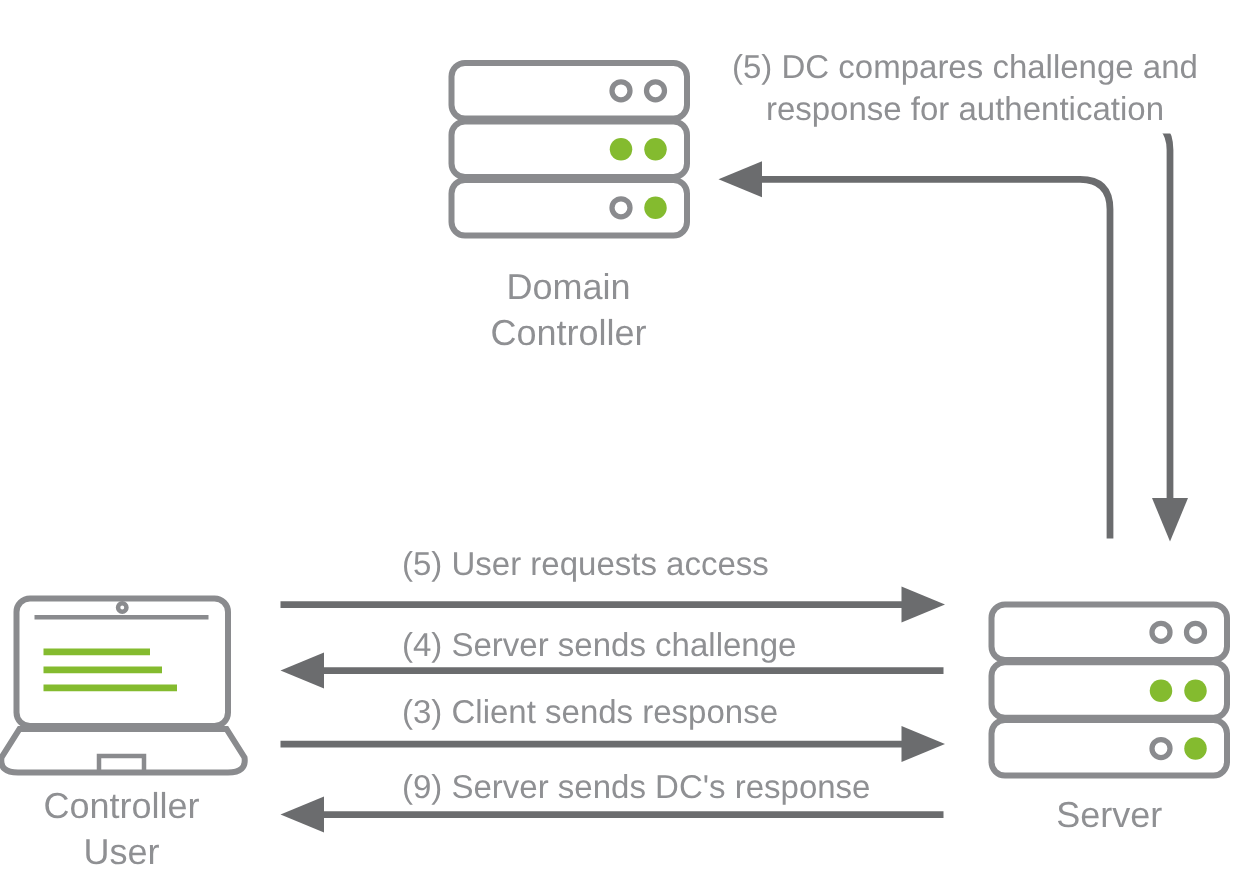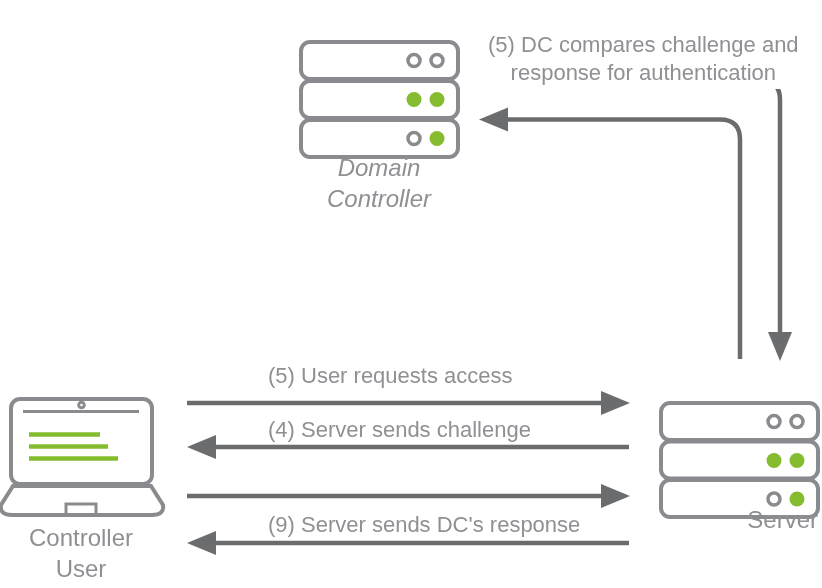--- a/index.html
+++ b/index.html
@@ -148,24 +148,25 @@
   </svg>
 
   <div class="msg-label centered" style="left:480px; top:13px;margin-top:16px;">(5) DC compares challenge and
 response for authentication</div>
 
 
   <div class="msg-label" style="left:262px; top:361px;">(5) User requests access</div>
 
   <div class="msg-label" style="left:262px; top:415px;">(4) Server sends challenge</div>
 
+  <div class="msg-label" style="left:262px; top:460px;">(3) Client sends response</div>
 
   <div class="msg-label" style="left:262px; top:510px;">(9) Server sends DC's response</div>
 
-  <div class="node-caption" style="left:294px; top:152px; width:170px;font-style:italic;">Domain
+  <div class="node-caption" style="left:294px; top:176px; width:170px;">Domain
 Controller</div>
 
-  <div class="node-caption" style="left:661px; top:504px; width:157px;text-align:right;">Server</div>
+  <div class="node-caption" style="left:661px; top:528px; width:157px;">Server</div>
 
   <div class="node-caption" style="left:1px; top:522px; width:160px;">Controller
 User</div>
 
 </div>
 
 </body></html>

